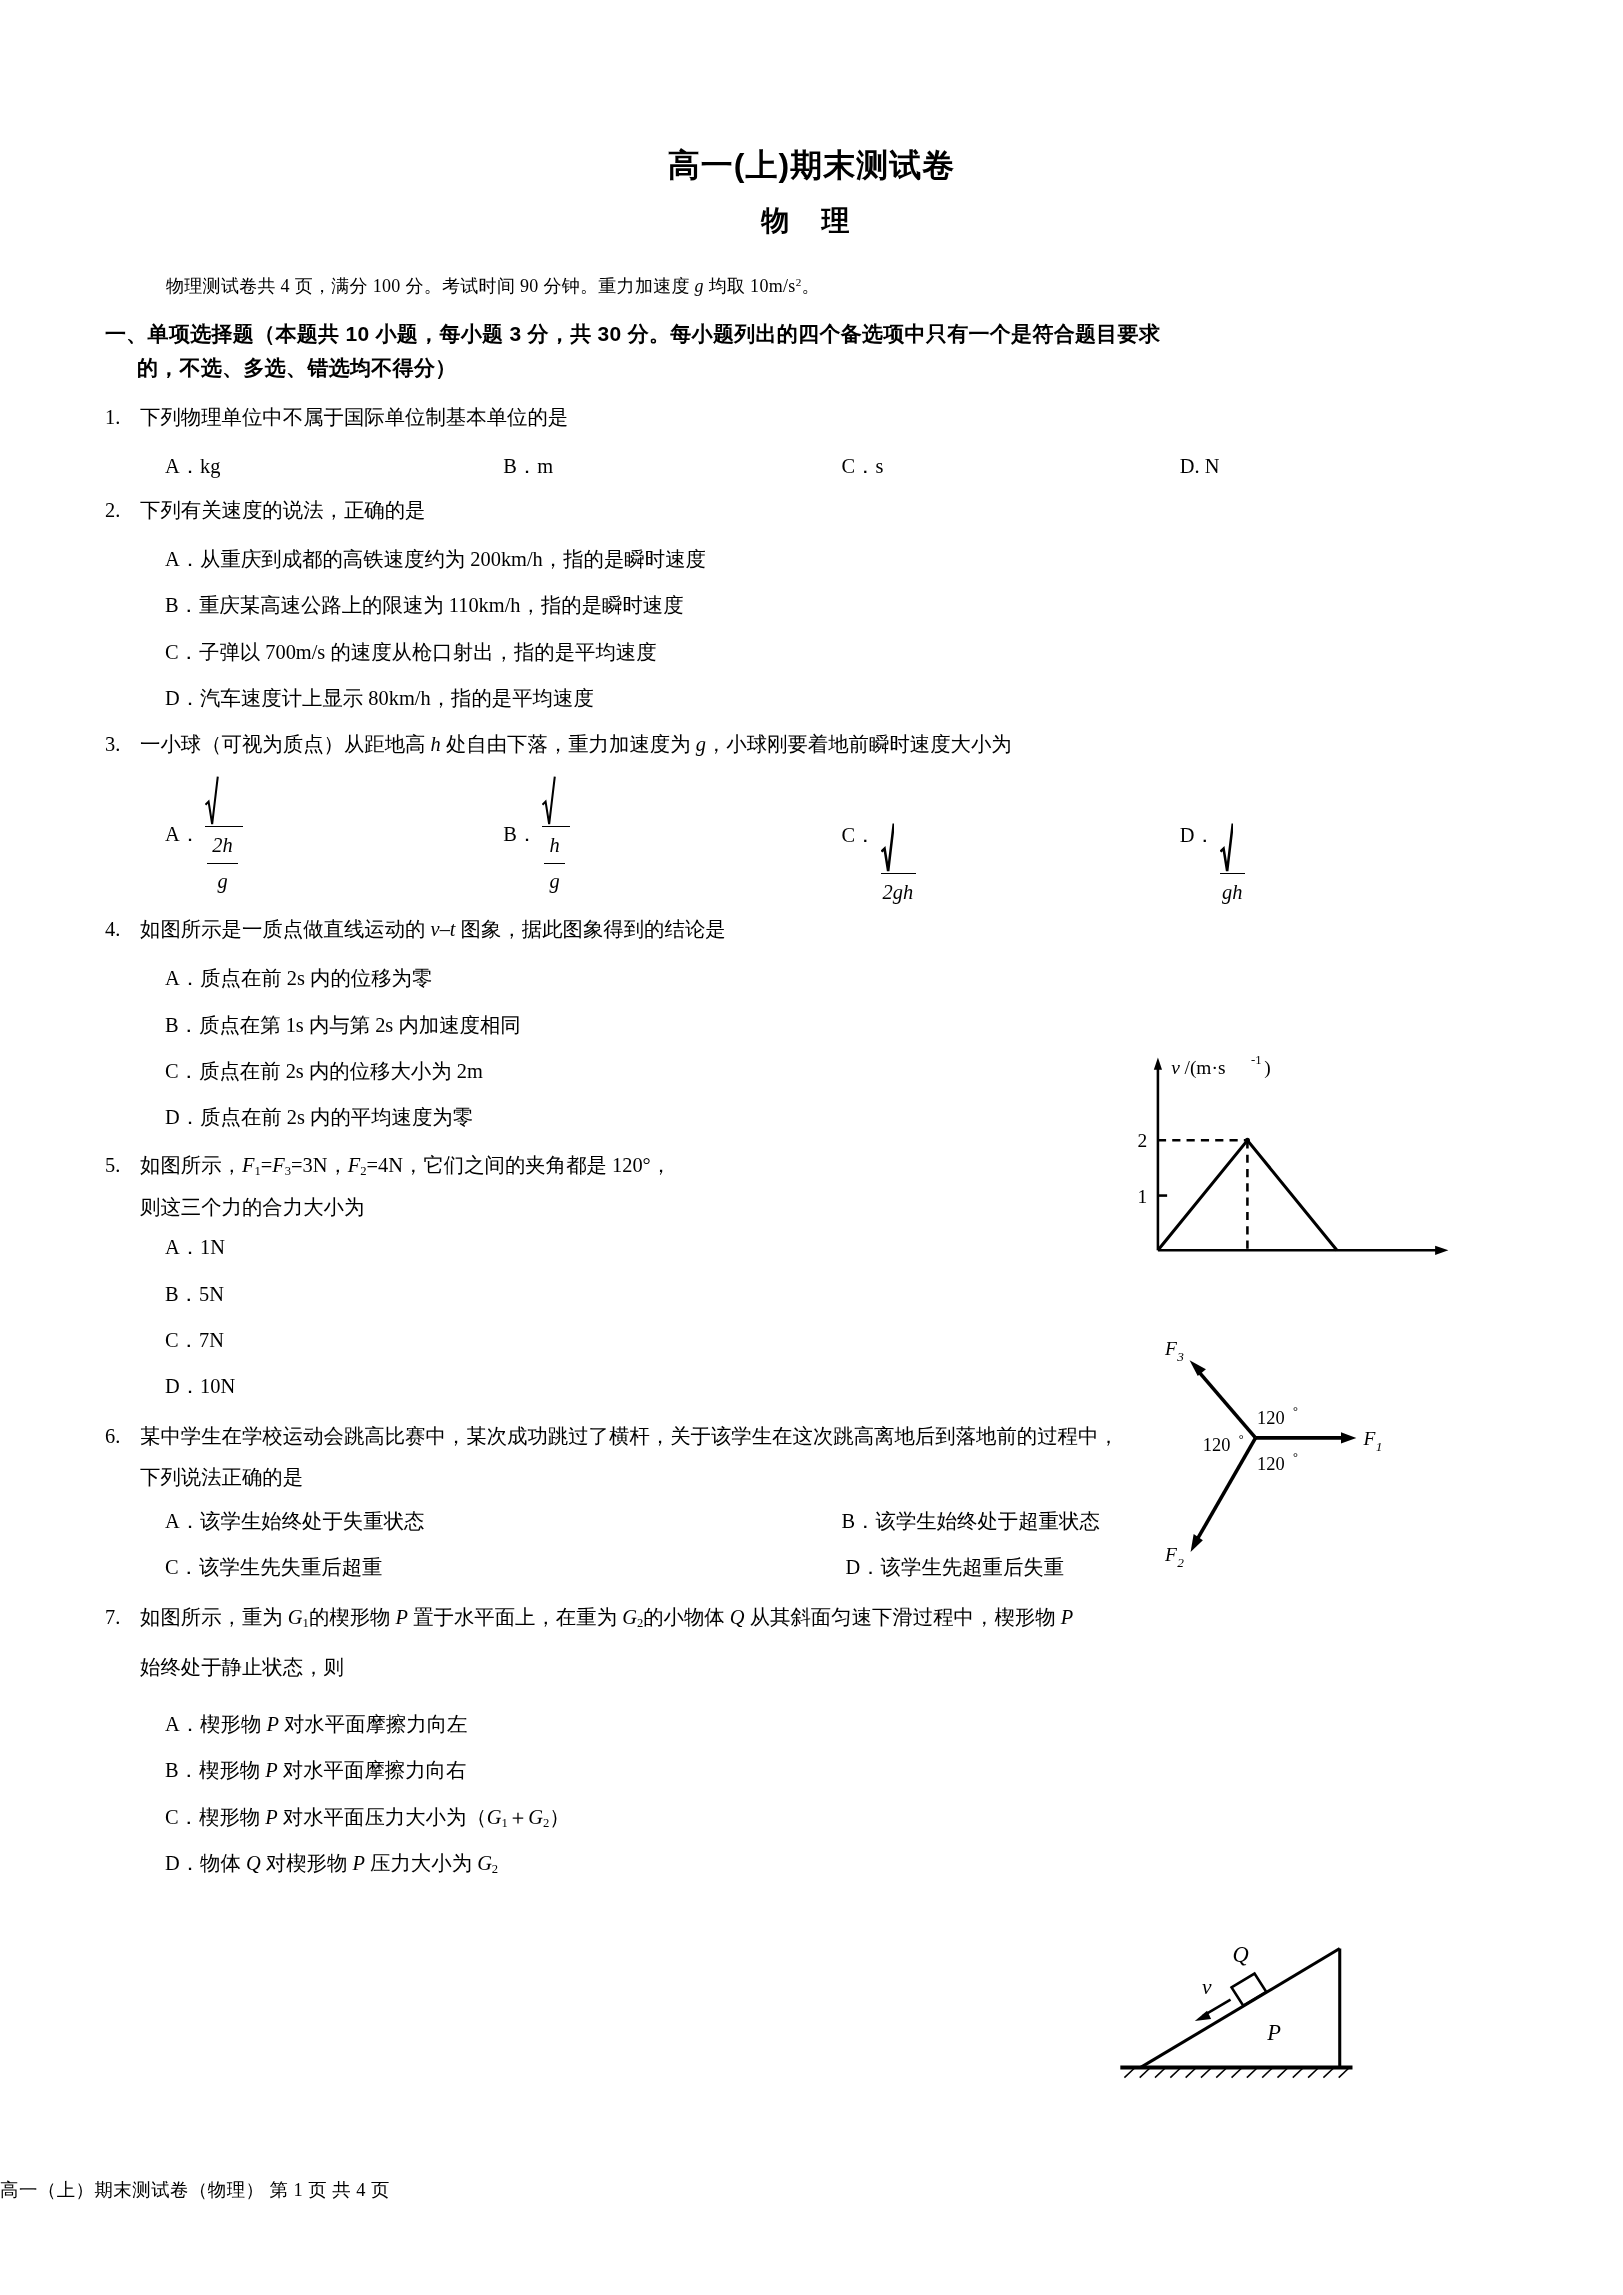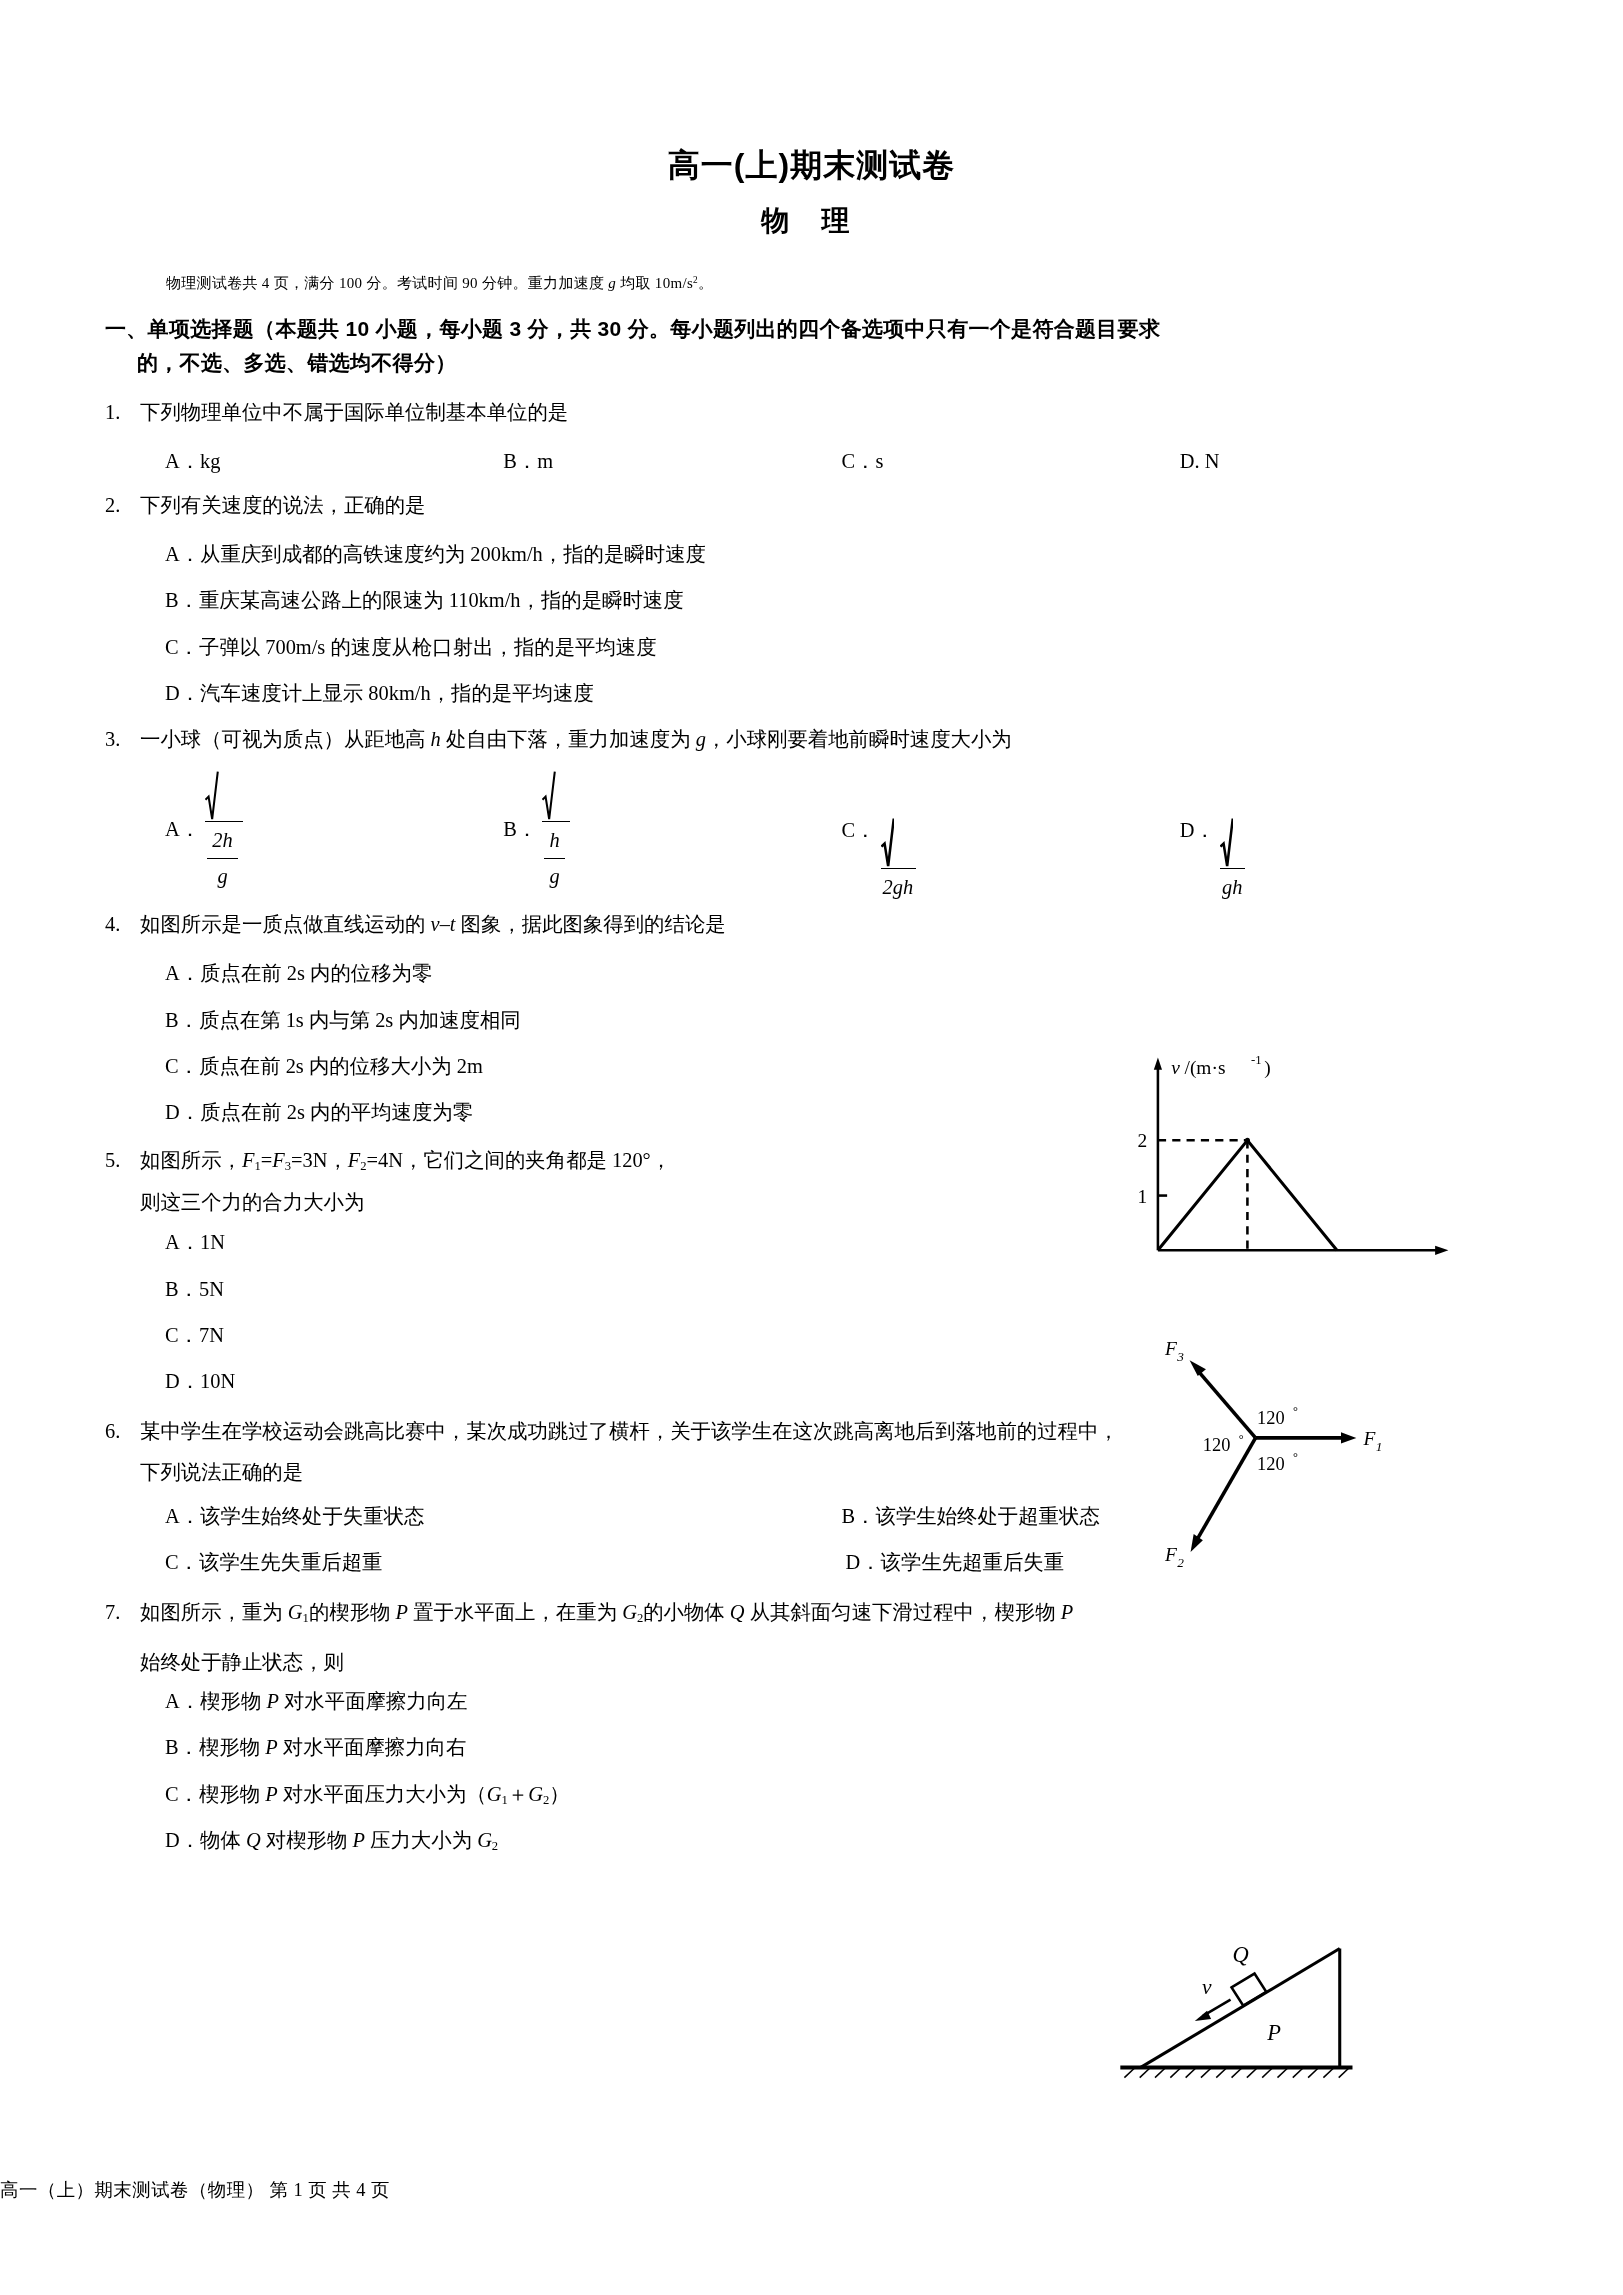--- a/index.html
+++ b/index.html
@@ -28,21 +28,21 @@
     font-family:"Liberation Sans","DejaVu Sans",sans-serif;
     font-weight:bold;
     font-size:28px;
     letter-spacing:12.3px;
     margin-top:19.4px;
   }
 
   .body-wrap { padding:0 105px 0 105px; }
 
   .intro {
-    font-size:15px;
+    font-size:18px;
     margin-top:34px;
     padding-left:61px;
     letter-spacing:0.3px;
   }
 
   .section-head {
     font-family:"Liberation Sans","DejaVu Sans",sans-serif;
     font-weight:bold;
     font-size:21px;
     margin-top:19.4px;
@@ -242,21 +242,21 @@
         </div>
       </div>
     </div>
 
     <div class="q" style="margin-top:16.4px;">
       <div class="q-stem">
         <div class="q-num">7.</div>
         <div class="q-text"><span>如图所示，重为 </span><i>G</i><sub>1</sub><span>的楔形物 </span><i>P</i><span> 置于水平面上，在重为 </span><i>G</i><sub>2</sub><span>的小物体 </span><i>Q</i><span> 从其斜面匀速下滑过程中，楔形物 </span><i>P</i></div>
       </div>
       <div class="q-cont" style="margin-top:17px;">始终处于静止状态，则</div>
-      <div class="opts opt-stack narrow" style="margin-top:6px;">
+      <div class="opts opt-stack narrow" style="margin-top:24px;">
         <div><span>A．楔形物 </span><i>P</i><span> 对水平面摩擦力向左</span></div>
         <div><span>B．楔形物 </span><i>P</i><span> 对水平面摩擦力向右</span></div>
         <div><span>C．楔形物 </span><i>P</i><span> 对水平面压力大小为（</span><i>G</i><sub>1</sub><span>＋</span><i>G</i><sub>2</sub><span>）</span></div>
         <div><span>D．物体 </span><i>Q</i><span> 对楔形物 </span><i>P</i><span> 压力大小为 </span><i>G</i><sub>2</sub></div>
       </div>
     </div>
 
   </div>
 
   <div class="fig" style="left:1117px; top:1038px; width:358px; height:220px;">

